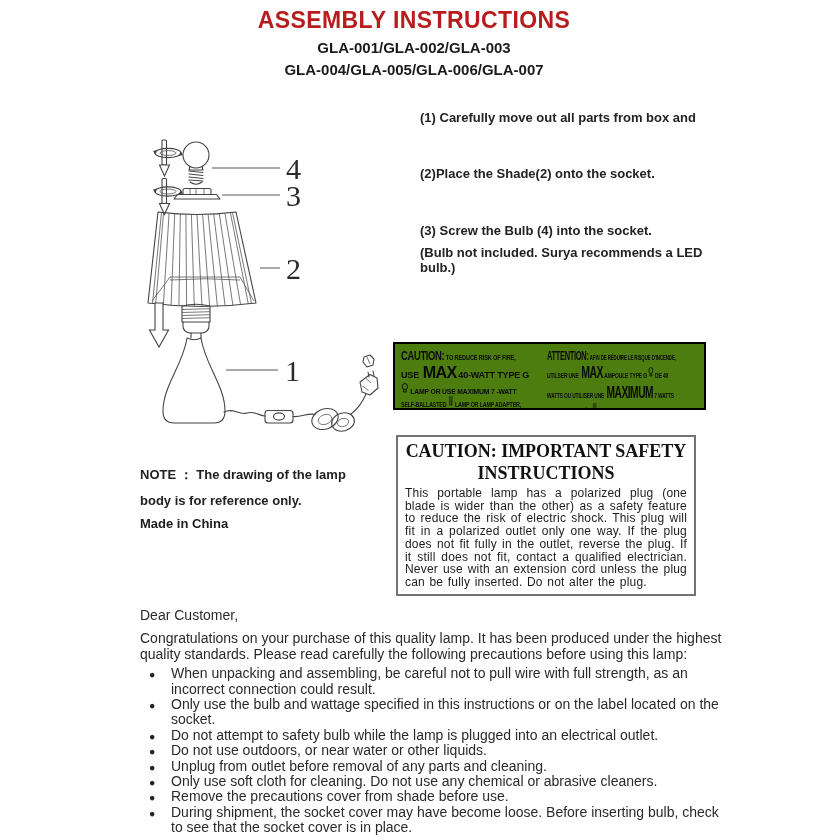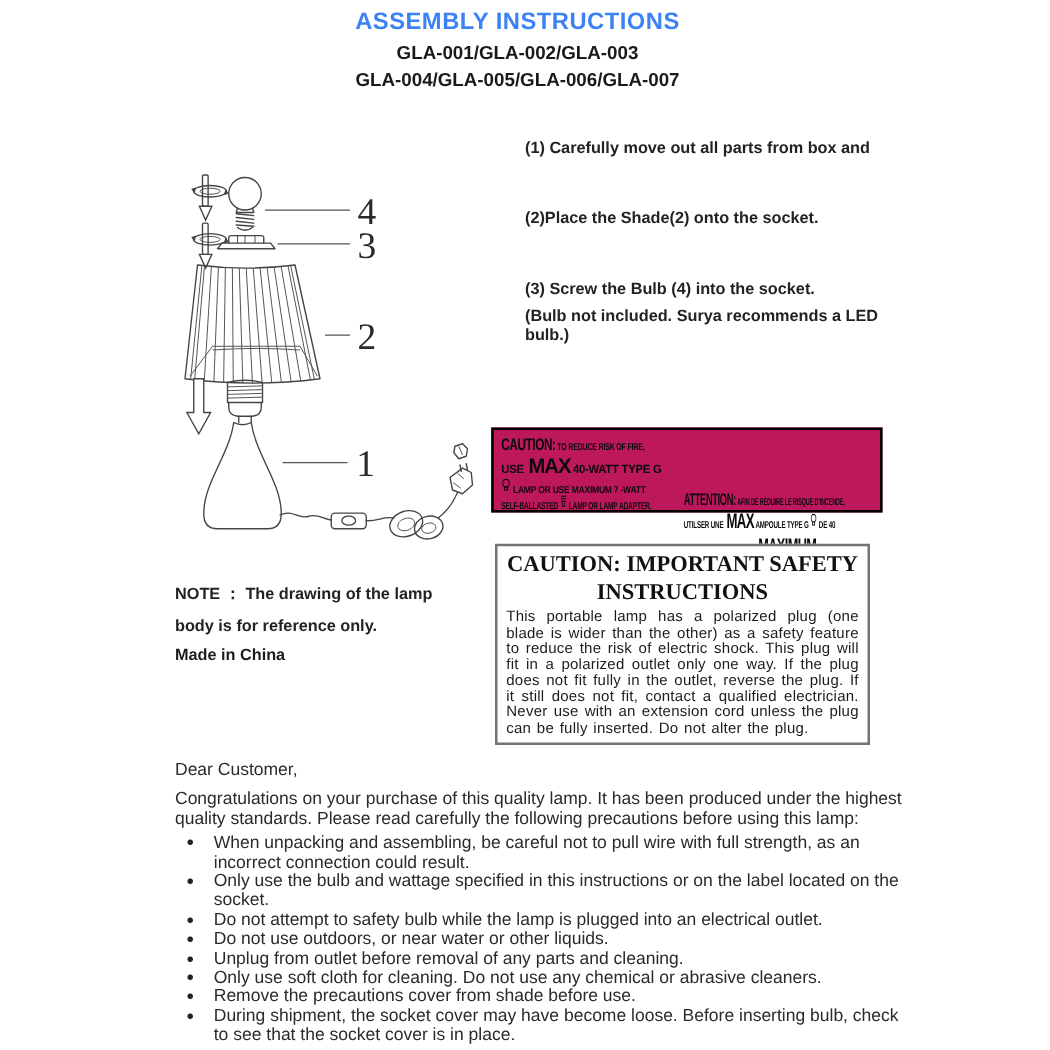--- a/index.html
+++ b/index.html
@@ -4,44 +4,44 @@
 <style>
   html,body{margin:0;padding:0;}
   body{
     width:840px;height:840px;background:#ffffff;position:relative;overflow:hidden;
     font-family:"Liberation Sans",sans-serif;color:#1f1f1f;
   }
   .page{position:absolute;inset:0;background:#fff;}
 
   
   .header{position:absolute;top:7px;left:0;width:828px;text-align:center;}
-  .title{font-size:19px;font-weight:bold;letter-spacing:.4px;color:#3b82f6;margin:0;}
+  .title{font-size:23px;font-weight:bold;letter-spacing:.4px;color:#b91c1c;margin:0;}
   .models{font-size:15px;font-weight:bold;color:#1a1a1a;margin-top:5px;line-height:17px;}
 
   
   svg.diagram{position:absolute;left:130px;top:120px;width:260px;height:330px;}
   svg.diagram *{vector-effect:non-scaling-stroke;}
   .ln{stroke:#444;stroke-width:1.1;fill:none;stroke-linecap:round;stroke-linejoin:round;}
   .thin{stroke:#555;stroke-width:.8;fill:none;}
   .wfill{fill:#fff;stroke:#444;stroke-width:1.1;}
   .leader{stroke:#555;stroke-width:1;}
   .pnum{font-family:"Liberation Serif",serif;font-size:30px;fill:#2a2a2a;stroke:none;}
 
   
   .steps{position:absolute;left:420px;top:0;width:312px;height:300px;}
   .step{position:absolute;left:0;width:310px;font-size:13px;font-weight:bold;color:#222;line-height:15px;}
   .step.indent{left:4px;}
 
   
   .caution-label{position:absolute;left:393px;top:342px;width:313px;height:68px;
-    border:2px solid #000;box-sizing:border-box;display:flex;background:#be185d;}
+    border:2px solid #000;box-sizing:border-box;display:flex;background:#4d7c0f;}
   .cl-col{box-sizing:border-box;height:100%;padding:4px 2px 3px 6px;display:flex;
     flex-direction:column;justify-content:space-between;overflow:hidden;}
   .cl-col.en{width:146px;}
-  .cl-col.fr{width:163px;margin-top:44px;}
+  .cl-col.fr{width:163px;}
   .cl-line{display:flex;align-items:baseline;white-space:nowrap;font-weight:bold;color:#0a0a0a;
     transform-origin:left center;}
   .cl-head{font-size:13.5px;letter-spacing:-.5px;margin-right:3px;}
   .cl-txt{font-size:8px;letter-spacing:-.2px;}
   .cl-mid{font-size:9.5px;letter-spacing:-.2px;}
   .cl-max{font-size:17px;letter-spacing:-.8px;margin:0 2px;}
   .cl-small{font-size:6.8px;letter-spacing:-.2px;}
   .cl-line>*{margin-right:2px;}
   .sx95{transform:scaleX(.95);} .sx85{transform:scaleX(.85);} .sx72{transform:scaleX(.72);}
   .sx70{transform:scaleX(.70);} .sx66{transform:scaleX(.66);} .sx64{transform:scaleX(.64);}

